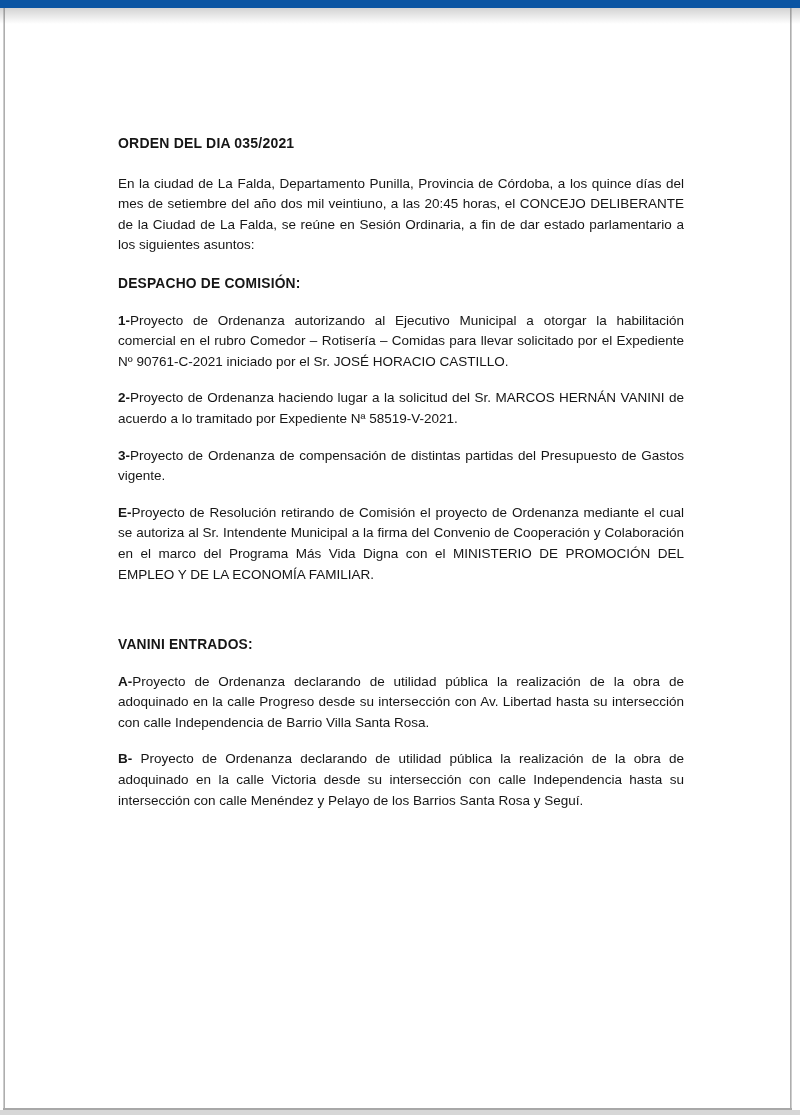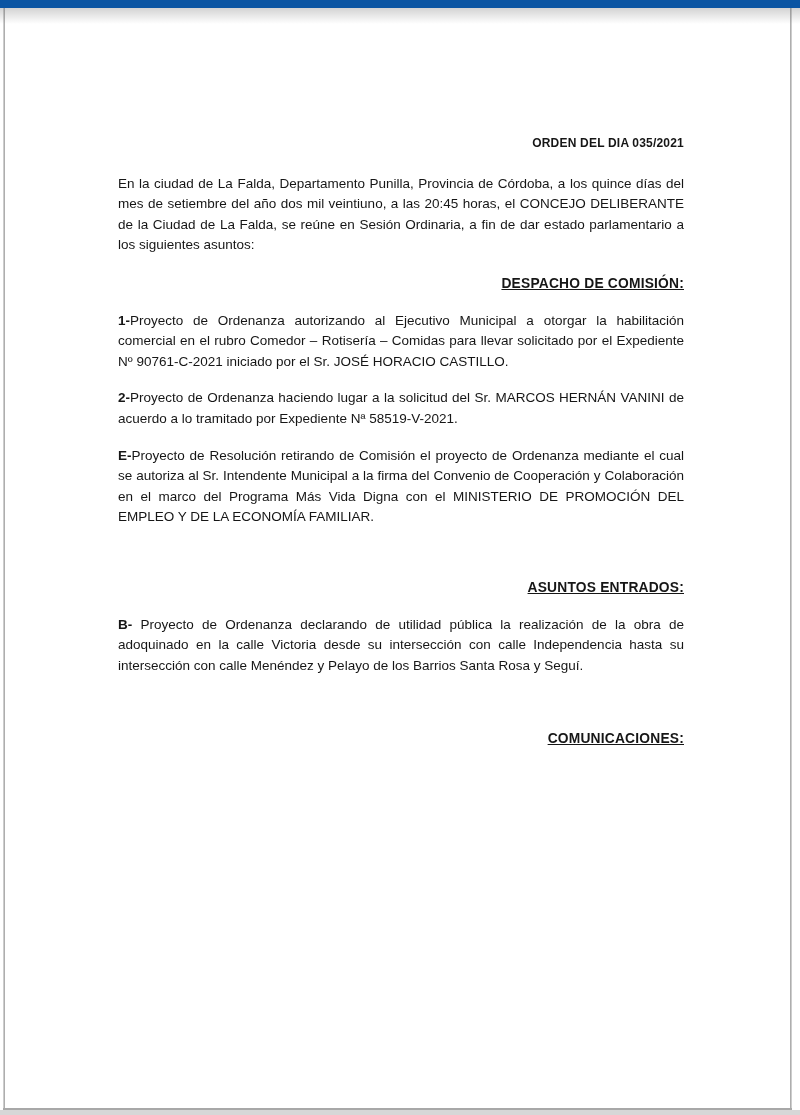--- a/index.html
+++ b/index.html
@@ -67,36 +67,34 @@
     position: absolute;
     left: 118px;
     top: 0;
     width: 566px;
     font-size: 13.5px;
     line-height: 20.6px;
     z-index: 1;
   }
   .doc-title {
     margin: 133px 0 0 0;
-    text-align: right;
+    text-align: left;
     font-weight: bold;
-    font-size: 12px;
+    font-size: 14px;
     letter-spacing: 0.2px;
   }
   .intro {
     margin: 20px 0 0 0;
     text-align: justify;
   }
   .section-heading {
     margin: 18px 0 0 0;
     font-weight: bold;
     font-size: 13.8px;
-    text-decoration: underline;
     letter-spacing: 0.2px;
-    text-align: right;
   }
   .section-heading.gap-large-1 { margin-top: 50px; }
   .section-heading.gap-large-2 { margin-top: 53px; }
   .item {
     margin: 16px 0 0 0;
     text-align: justify;
   }
   .item b { font-weight: bold; }
 </style>
 </head>
@@ -114,24 +112,25 @@
   <div class="doc-title">ORDEN DEL DIA 035/2021</div>
 
   <p class="intro">En la ciudad de La Falda, Departamento Punilla, Provincia de Córdoba, a los quince días del mes de setiembre del año dos mil veintiuno, a las 20:45 horas, el CONCEJO DELIBERANTE de la Ciudad de La Falda, se reúne en Sesión Ordinaria, a fin de dar estado parlamentario a los siguientes asuntos:</p>
 
   <div class="section-heading">DESPACHO DE COMISIÓN:</div>
 
   <p class="item"><b>1-</b><span>Proyecto de Ordenanza autorizando al Ejecutivo Municipal a otorgar la habilitación comercial en el rubro Comedor – Rotisería – Comidas para llevar solicitado por el Expediente Nº 90761-C-2021 iniciado por el Sr. JOSÉ HORACIO CASTILLO.</span></p>
 
   <p class="item"><b>2-</b><span>Proyecto de Ordenanza haciendo lugar a la solicitud del Sr. MARCOS HERNÁN VANINI de acuerdo a lo tramitado por Expediente Nª 58519-V-2021.</span></p>
 
+  <p class="item"><b>3-</b><span>Proyecto de Ordenanza de compensación de distintas partidas del Presupuesto de Gastos vigente.</span></p>
 
 
   <p class="item"><b>E-</b><span>Proyecto de Resolución  retirando de Comisión el proyecto de Ordenanza mediante el cual se autoriza al Sr. Intendente Municipal a la firma del Convenio de Cooperación y Colaboración en el marco del Programa Más Vida Digna con el MINISTERIO DE PROMOCIÓN DEL EMPLEO Y DE LA ECONOMÍA FAMILIAR.</span></p>
 
-  <div class="section-heading gap-large-1">ASUNTOS ENTRADOS:</div>
+  <div class="section-heading gap-large-1">VANINI ENTRADOS:</div>
 
+  <p class="item"><b>A-</b><span>Proyecto de Ordenanza declarando de utilidad pública la realización de la obra de adoquinado en la calle Progreso desde su intersección con Av. Libertad hasta su intersección con calle Independencia de Barrio Villa Santa Rosa.</span></p>
 
   <p class="item"><b>B-</b><span> Proyecto de Ordenanza declarando de utilidad pública la realización de la obra de adoquinado en la calle Victoria desde su intersección con calle Independencia hasta su intersección con calle Menéndez y Pelayo de los Barrios Santa Rosa y Seguí.</span></p>
 
-  <div class="section-heading gap-large-2">COMUNICACIONES:</div>
 
 </div>
 
 </body></html>

